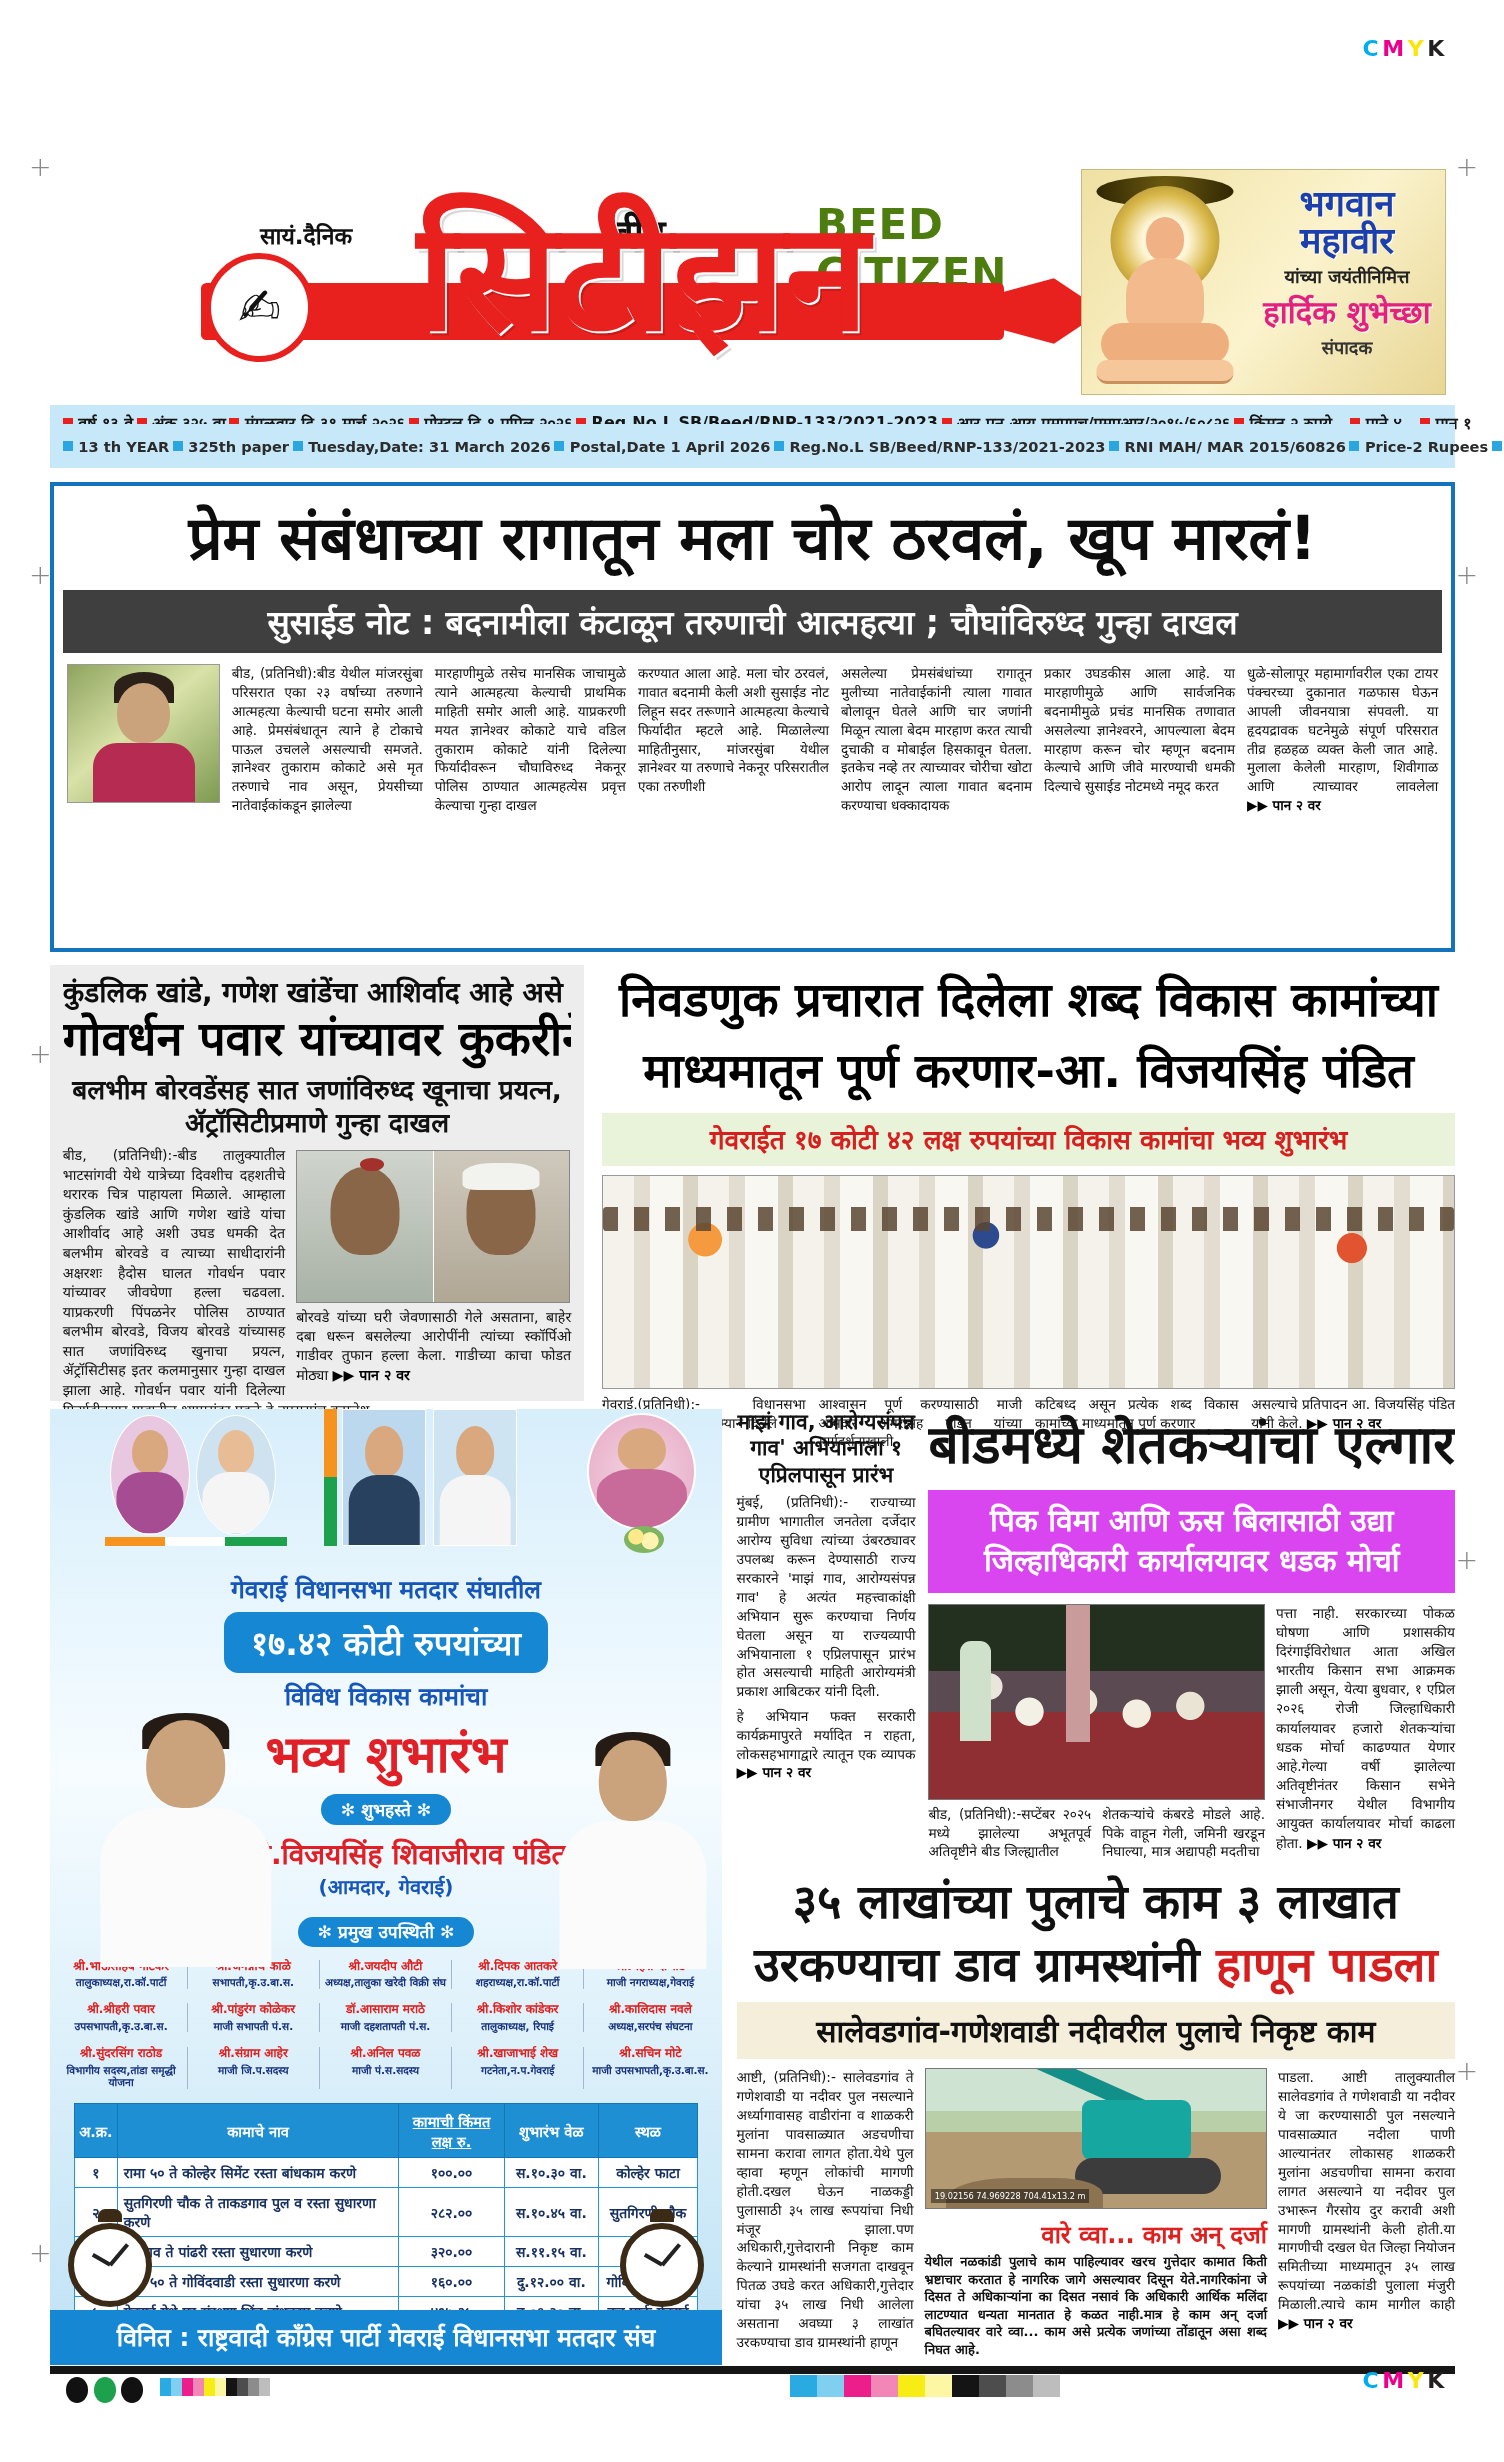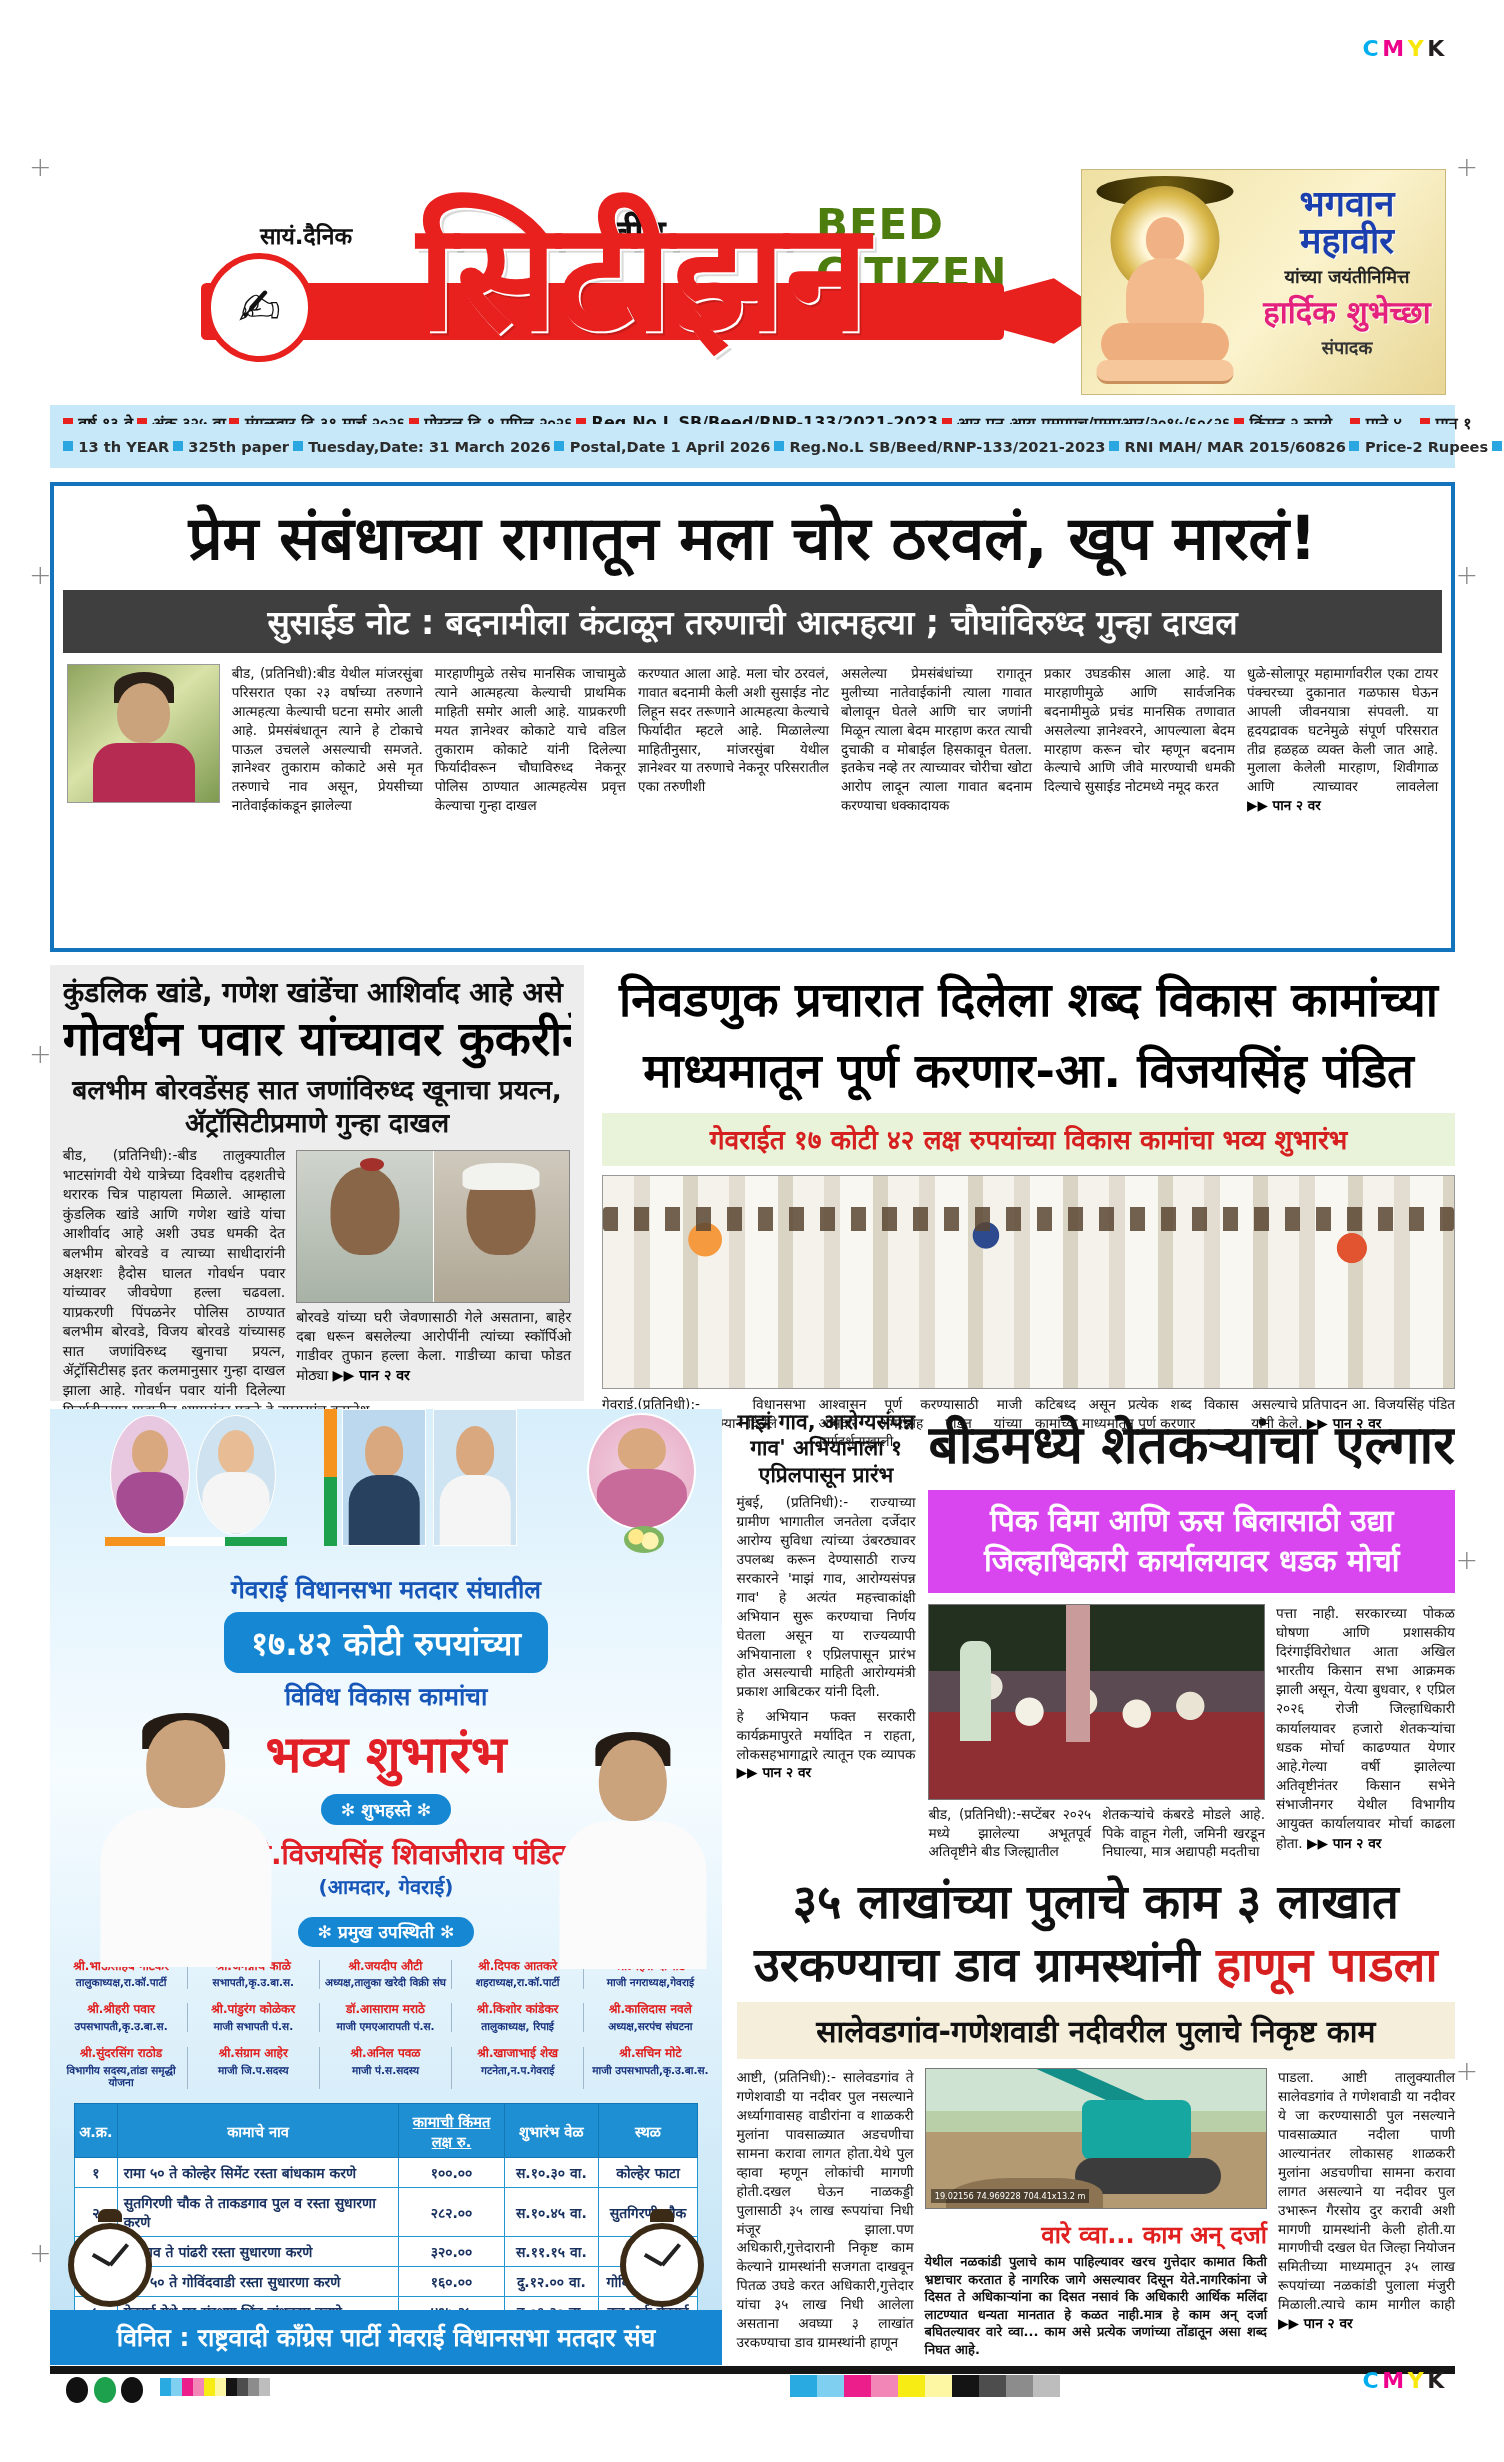--- a/index.html
+++ b/index.html
@@ -478,21 +478,21 @@
           <div class="dig-cell">
           <span class="dig-name">श्री.श्रीहरी पवार</span>
           <span class="dig-title">उपसभापती,कृ.उ.बा.स.</span>
         </div>
           <div class="dig-cell">
           <span class="dig-name">श्री.पांडुरंग कोळेकर</span>
           <span class="dig-title">माजी सभापती पं.स.</span>
         </div>
           <div class="dig-cell">
           <span class="dig-name">डॉ.आसाराम मराठे</span>
-          <span class="dig-title">माजी एमएआरापती पं.स.</span>
+          <span class="dig-title">माजी दहशतापती पं.स.</span>
         </div>
           <div class="dig-cell">
           <span class="dig-name">श्री.किशोर कांडेकर</span>
           <span class="dig-title">तालुकाध्यक्ष, रिपाई</span>
         </div>
           <div class="dig-cell">
           <span class="dig-name">श्री.कालिदास नवले</span>
           <span class="dig-title">अध्यक्ष,सरपंच संघटना</span>
         </div>
           <div class="dig-cell">

